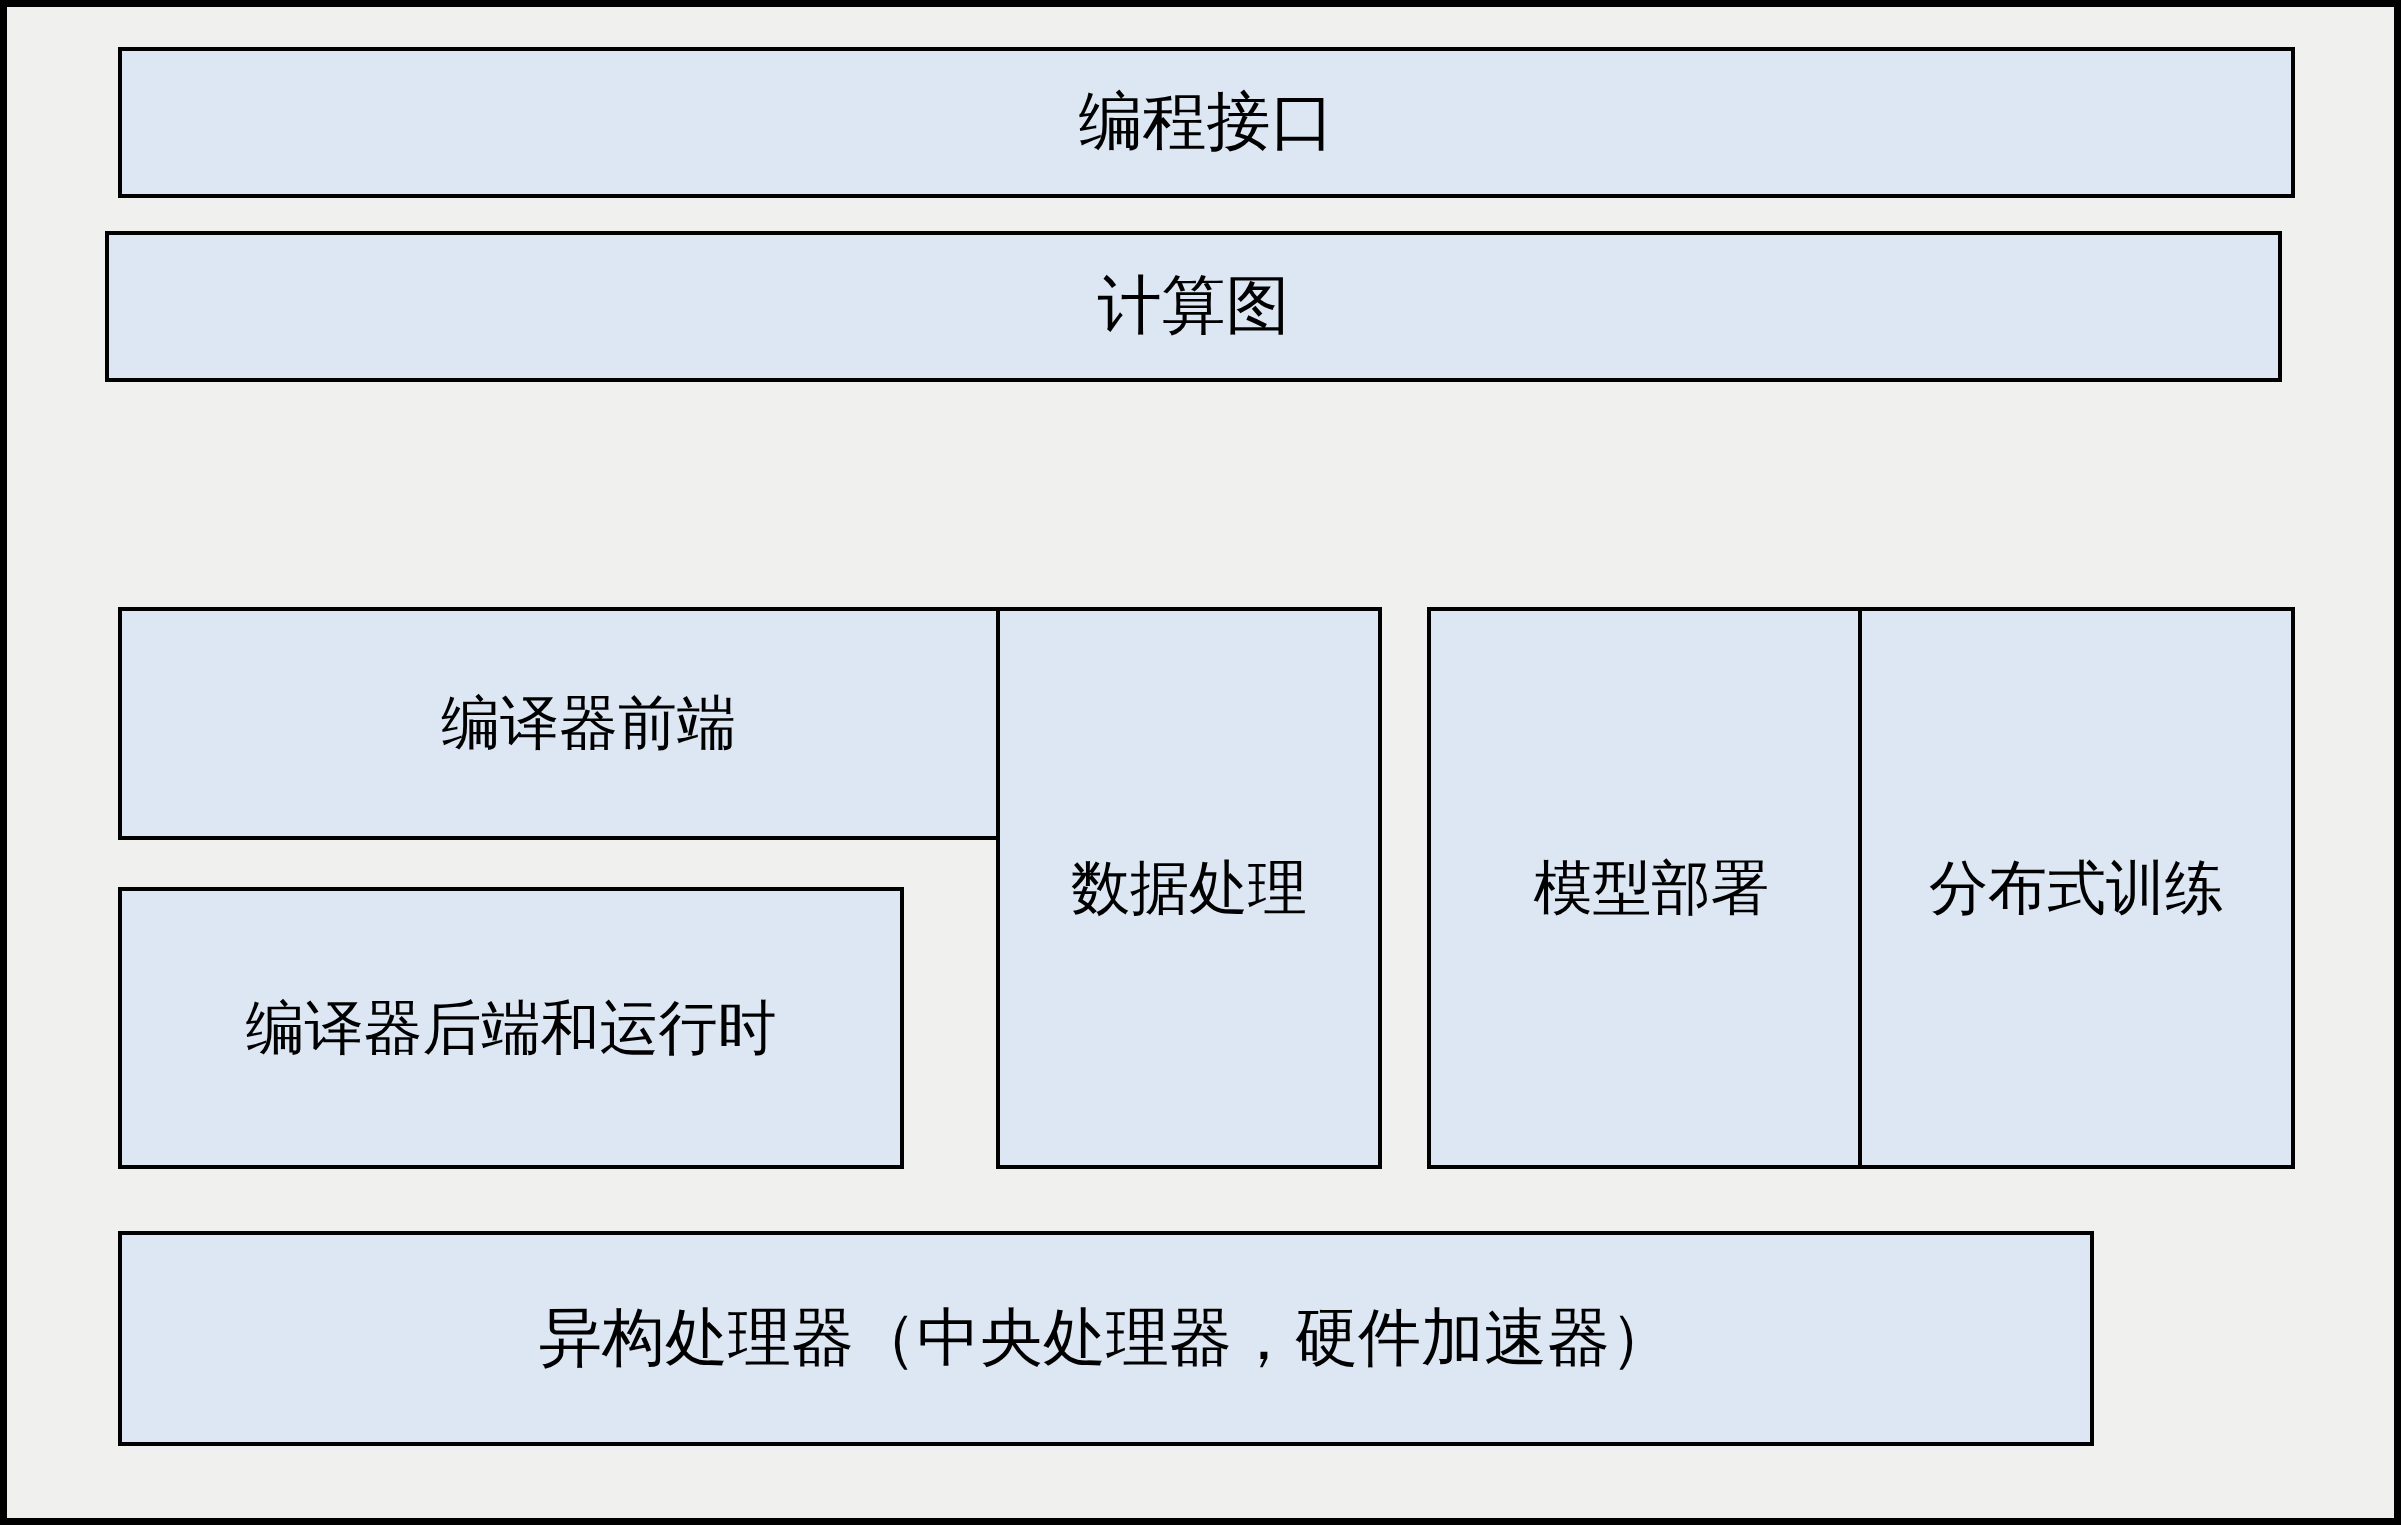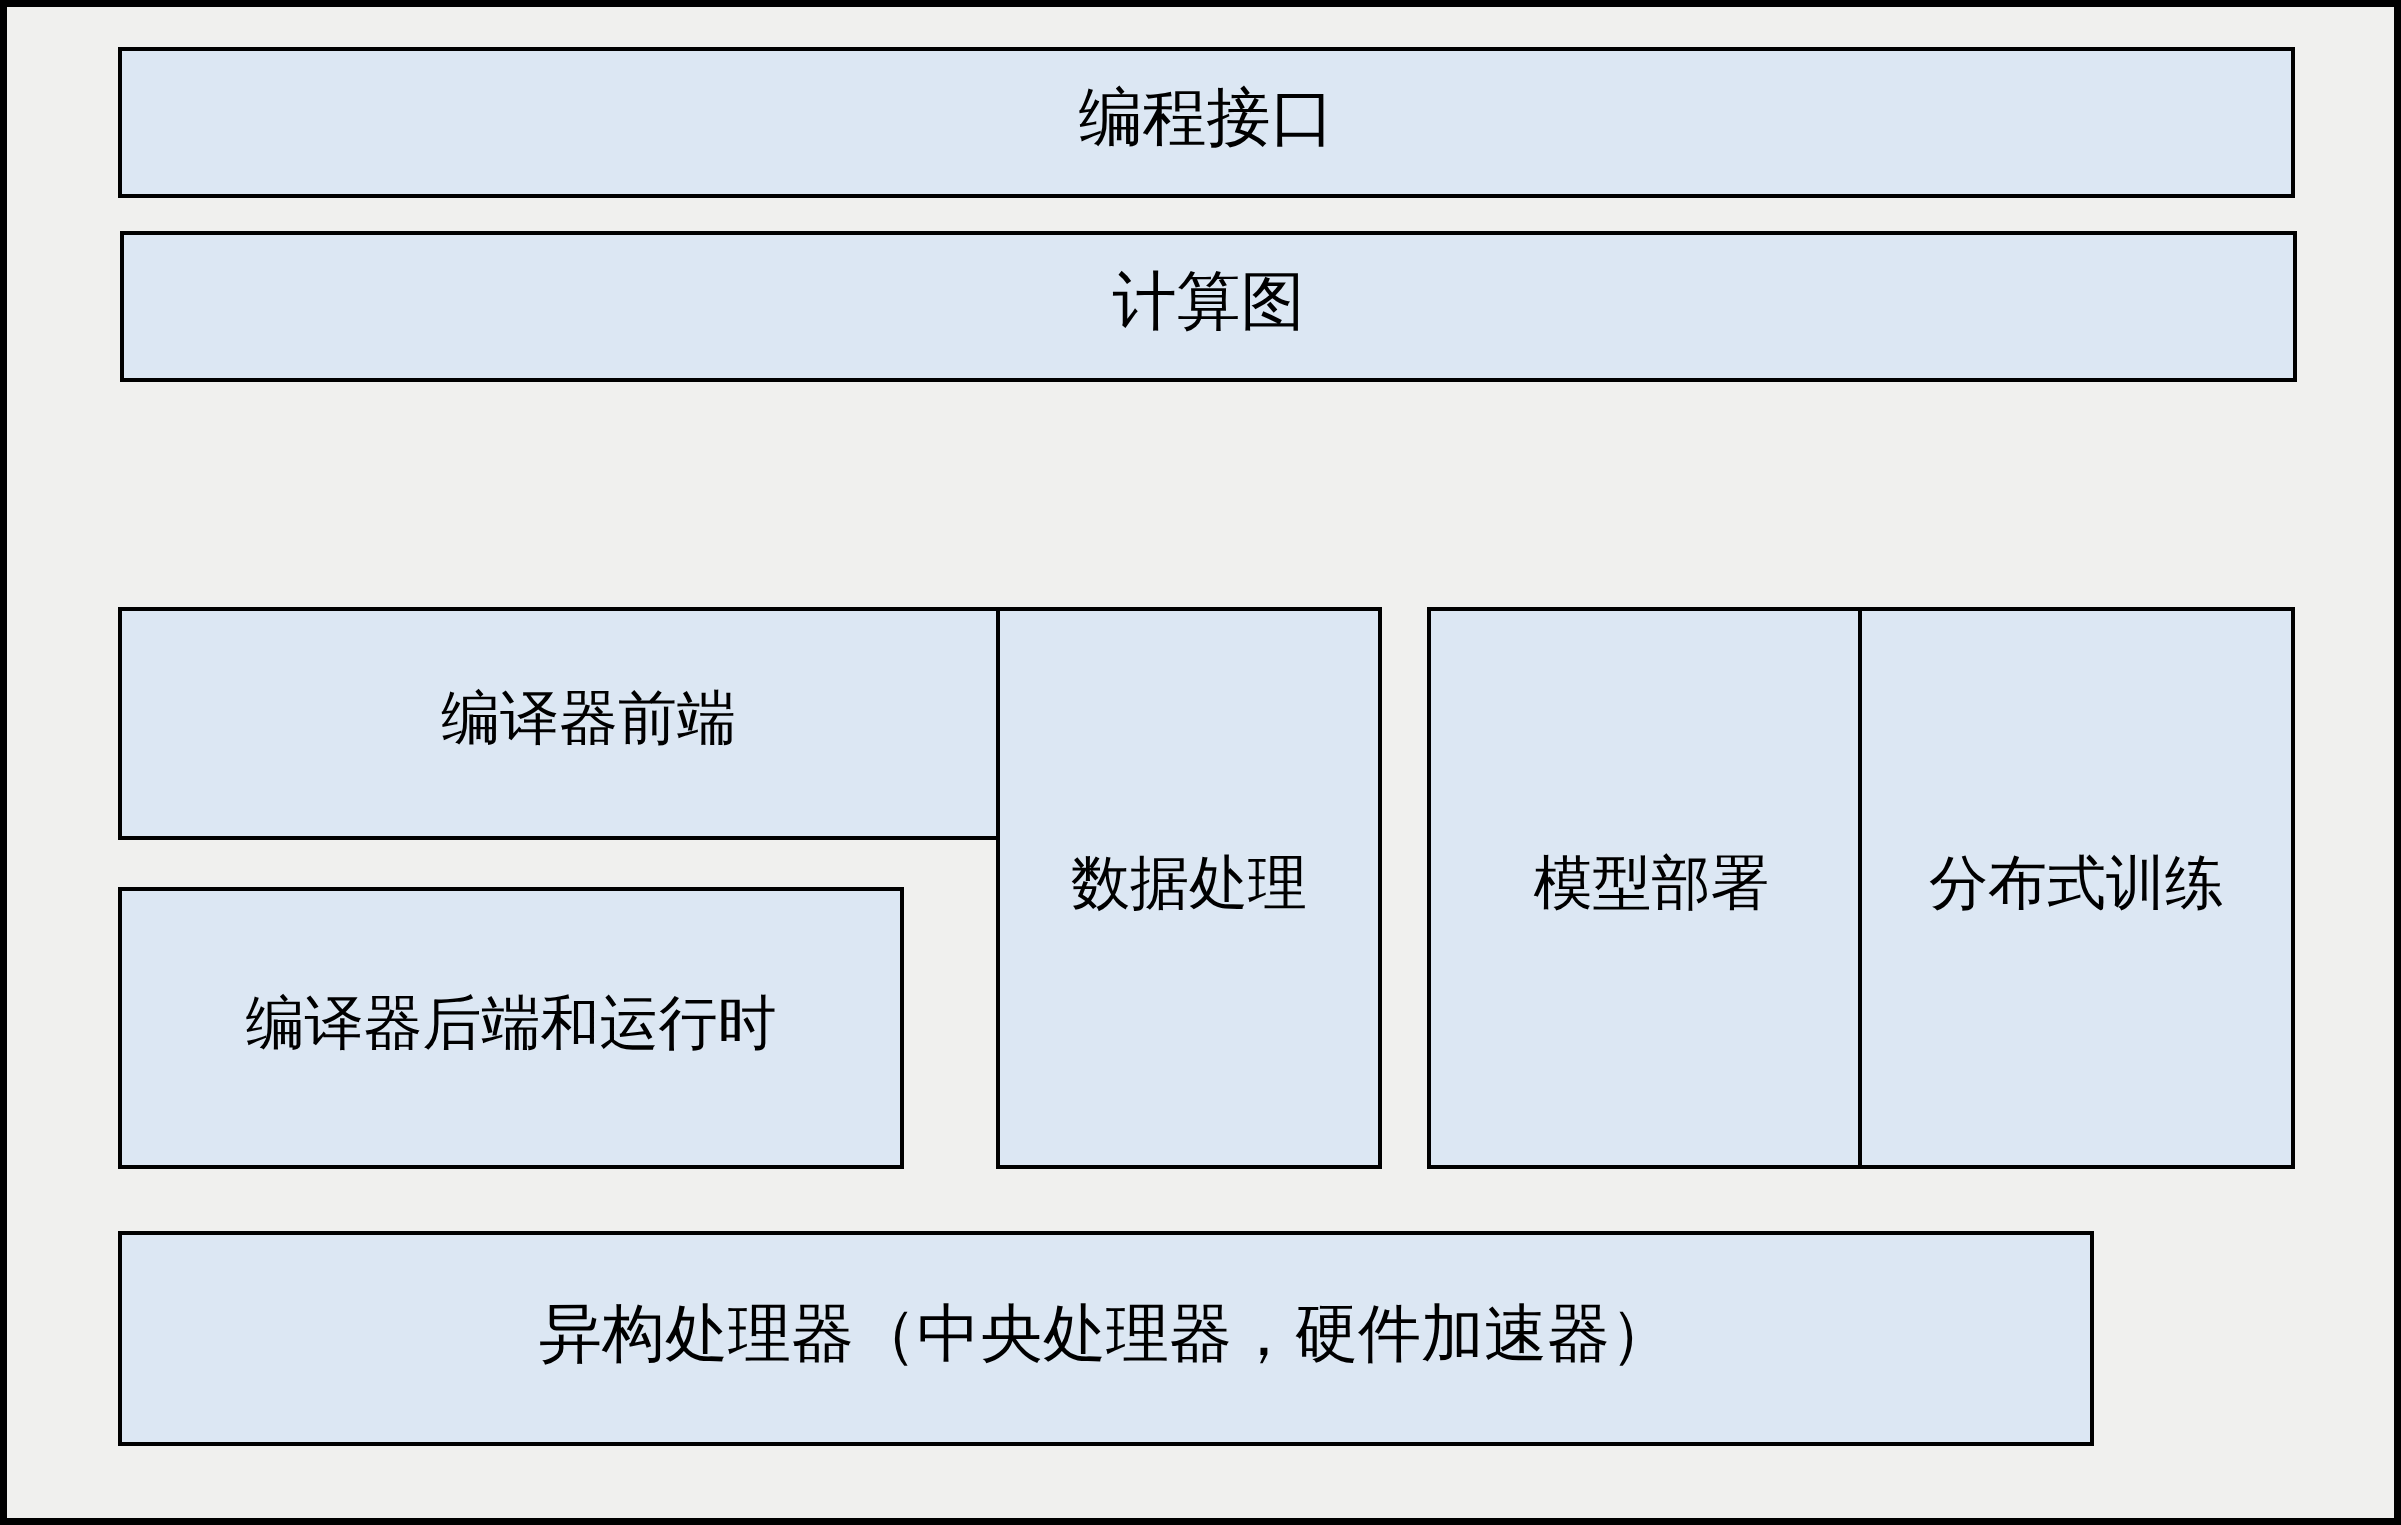--- a/index.html
+++ b/index.html
@@ -21,36 +21,36 @@
     position: absolute;
     box-sizing: border-box;
     background: #dce7f3;
     border: 4.3px solid #000000;
     display: flex;
     align-items: center;
     justify-content: center;
   }
   .box-label {
     color: #000000;
-    font-family: Liberation Mono, monospace;
+    font-family: Liberation Serif, serif;
     font-weight: 400;
     line-height: 1.1;
     white-space: nowrap;
     text-align: left;
   }
   
   #box-programming-interface {
     left: 111px;  top: 40px;
     width: 2177px; height: 151px;
   }
   #box-programming-interface .box-label { font-size: 64px; }
 
   
   #box-computational-graph {
-    left: 113px;  top: 224px;
+    left: 98px;  top: 224px;
     width: 2177px; height: 151px;
   }
   #box-computational-graph .box-label { font-size: 64px; }
 
   
   #box-compiler-frontend {
     left: 111px;  top: 600px;
     width: 941px; height: 233px;
   }
   #box-compiler-frontend .box-label { font-size: 59px; }

